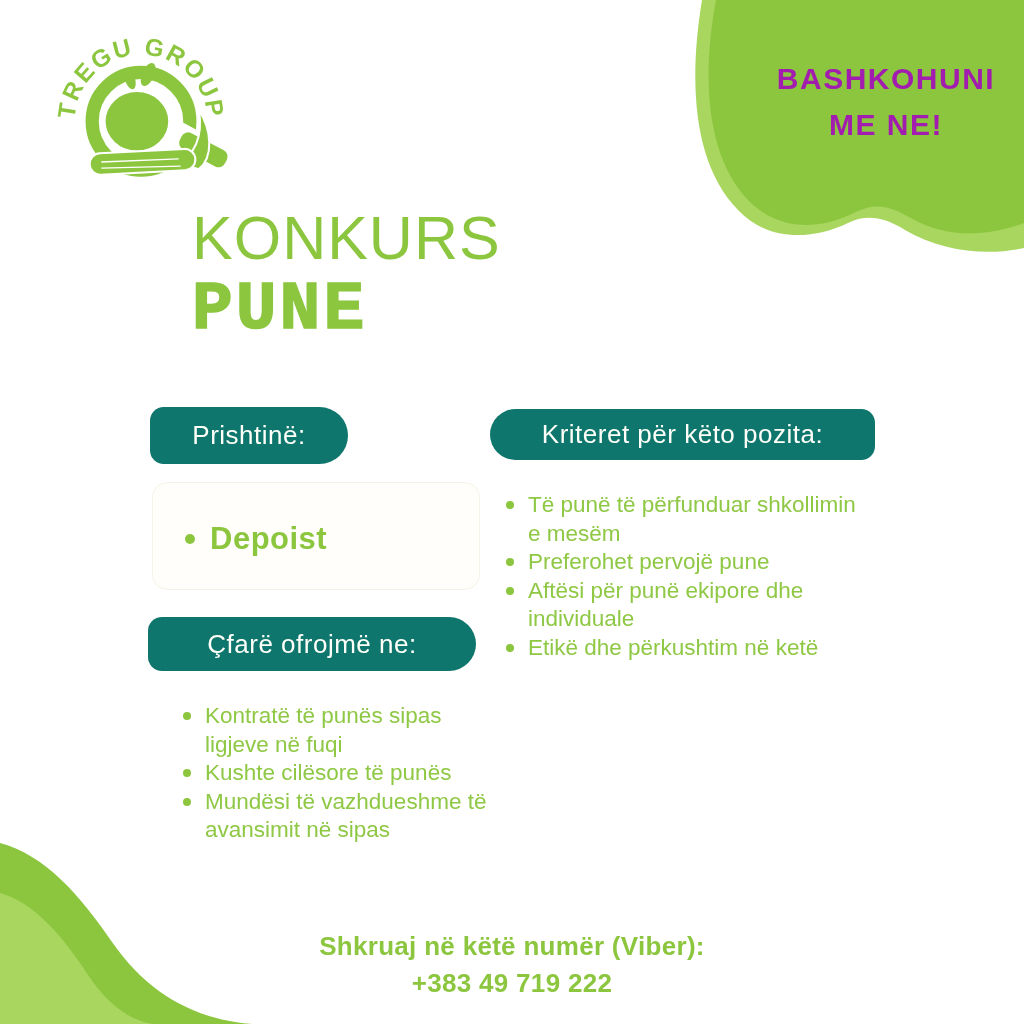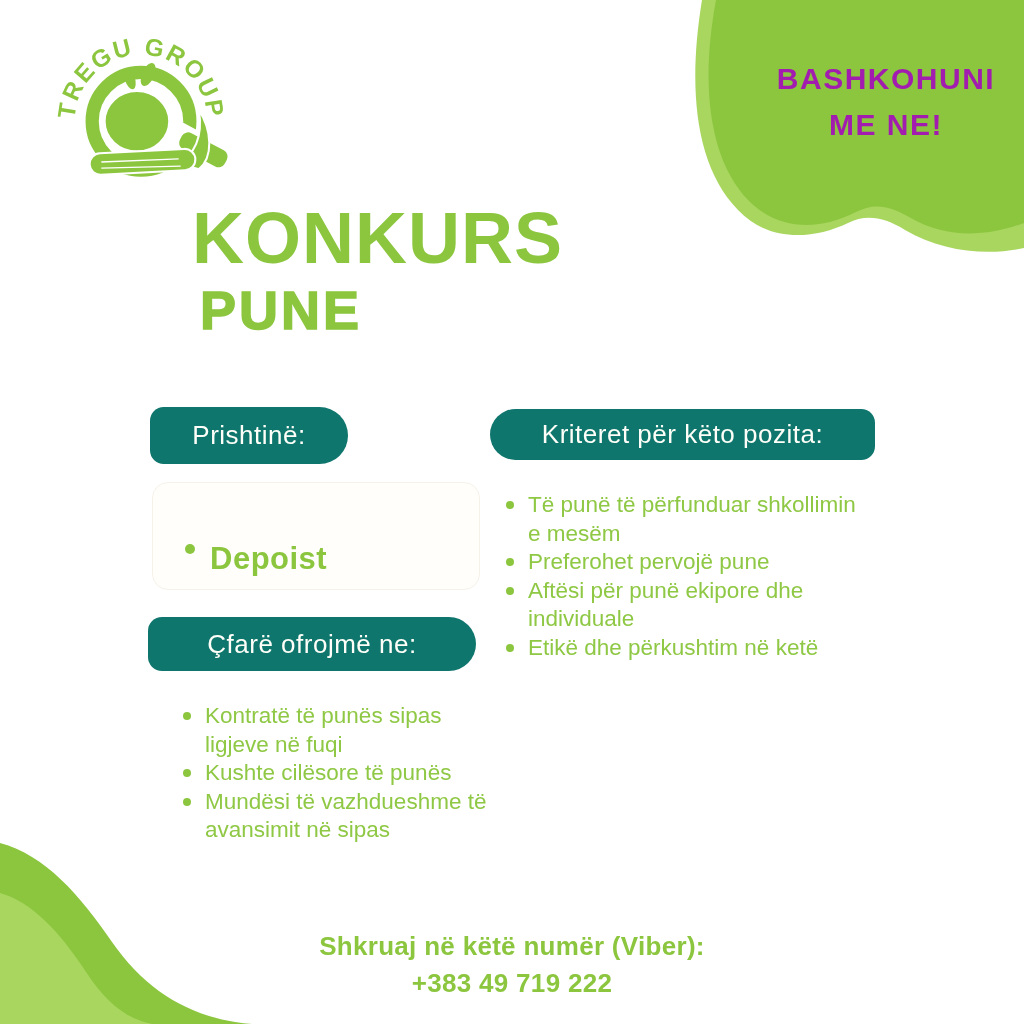--- a/index.html
+++ b/index.html
@@ -25,26 +25,26 @@
   .badge{
     left:756px;top:56px;width:260px;text-align:center;
     color:#a21caf;font-weight:bold;font-size:30px;letter-spacing:1.5px;
     line-height:46px;
   }
   .badge span{display:block;}
 
   
   .title{left:192px;top:206px;color:#8CC63F;}
   .title-line1{
-    font-size:72px;font-weight:700;letter-spacing:1px;line-height:64px;
+    font-size:61px;font-weight:400;letter-spacing:1px;line-height:64px;
   }
   .title-line2{
-    font-family:Liberation Sans, sans-serif;
-    font-size:54px;font-weight:900;letter-spacing:3px;line-height:76px;
-    margin-top:2px;margin-left:8px;-webkit-text-stroke:1.5px #8CC63F;
+    font-family:Liberation Mono, monospace;
+    font-size:68px;font-weight:900;letter-spacing:3px;line-height:76px;
+    margin-top:2px;-webkit-text-stroke:1.5px #8CC63F;
   }
 
   
   .pill{
     background:#0f766e;color:#fdfff8;font-size:26px;letter-spacing:0.5px;
     display:flex;align-items:center;justify-content:center;
   }
   .pill-prishtine{left:150px;top:407px;width:198px;height:57px;
     border-radius:14px 29px 29px 14px;}
   .pill-ofrojme{left:148px;top:617px;width:328px;height:54px;
@@ -55,21 +55,21 @@
   
   .pos-card{
     left:152px;top:482px;width:326px;height:106px;
     border:1px solid #f6f2e9;border-radius:16px;background:#fffefb;
   }
 
   
   .position-row{left:185px;top:521px;display:flex;align-items:center;gap:15px;}
   .position-row .dot{width:10px;height:10px;border-radius:50%;background:#8CC63F;flex:0 0 auto;}
   .position-row .pos-text{
-    color:#8CC63F;font-weight:bold;font-size:31px;letter-spacing:0.5px;margin-top:20px;
+    color:#8CC63F;font-weight:bold;font-size:31px;letter-spacing:0.5px;
   }
 
   
   ul.glist{list-style:none;margin:0;padding:0;}
   ul.glist li{display:flex;align-items:flex-start;margin:0;}
   ul.glist .dot{
     width:8px;height:8px;border-radius:50%;background:#8CC63F;
     flex:0 0 auto;margin:10px 14px 0 0;
   }
   ul.glist .li-text{

